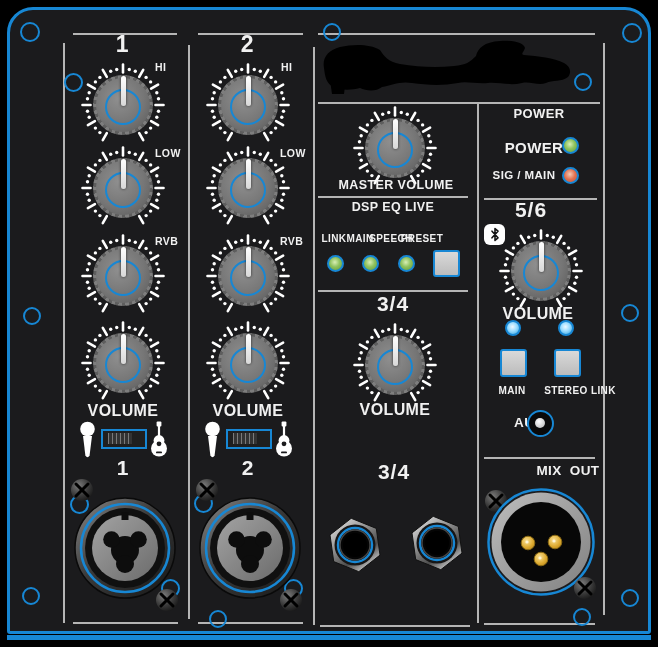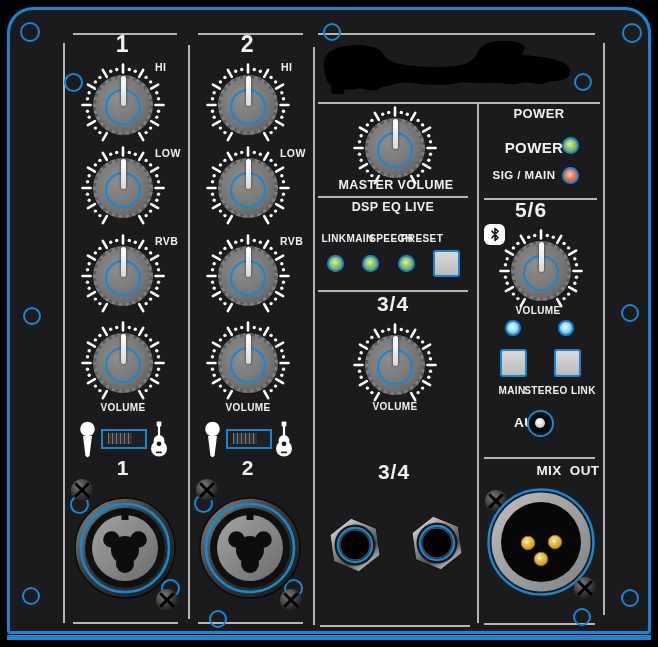--- a/index.html
+++ b/index.html
@@ -9,21 +9,21 @@
   .panel { position:absolute; left:7px; top:7px; width:644px; height:627px; box-sizing:border-box;
            background:var(--panel); border:3px solid var(--accent); border-radius:26px 26px 3px 3px; }
   .bottom-band { position:absolute; left:7px; top:635px; width:644px; height:5px; background:var(--accent); }
   .abs { position:absolute; }
   .hline { position:absolute; height:2px; background:var(--line); }
   .vline { position:absolute; width:2px; background:var(--line); }
   .ring { position:absolute; border:2.4px solid var(--accent); border-radius:50%; box-sizing:border-box; }
   .lbl { position:absolute; color:#f1f1f1; font-weight:700; letter-spacing:.4px; white-space:nowrap; }
   .sm  { font-size:10.5px; }
   .xs  { font-size:10px; }
-  .md  { font-size:10px; }
+  .md  { font-size:16px; }
   .lg  { font-size:13.5px; }
   .num { font-size:23px; letter-spacing:1.5px; }
   .big { font-size:21px; letter-spacing:1px; }
   .cx  { transform:translateX(-50%); }
   
   .knob { position:absolute; width:84px; height:84px; }
   .kticks { position:absolute; left:0; top:0; }
   .kbody { position:absolute; left:12px; top:12px; width:60px; height:60px; border-radius:50%;
            background:repeating-conic-gradient(#7e7e7e 0 7deg, #5e5e5e 7deg 14deg); }
   .kbody::after { content:""; position:absolute; inset:3px; border-radius:50%;
@@ -717,21 +717,21 @@
         <div class="kbody"></div>
         <div class="kring"></div>
         <div class="kptr"></div>
       </div>
     <div class="lbl md cx" style="left:538px;top:305px">VOLUME</div>
     <div class="led blue" style="left:505px;top:320px;width:16px;height:16px"></div>
     <div class="led blue" style="left:558px;top:320px;width:16px;height:16px"></div>
     <div class="sq-btn" style="left:500px;top:349px;width:27px;height:28px"></div>
     <div class="sq-btn" style="left:554px;top:349px;width:27px;height:28px"></div>
     <div class="lbl xs cx" style="left:512px;top:385px">MAIN</div>
-    <div class="lbl xs cx" style="left:560px;top:385px">STEREO LINK</div>
+    <div class="lbl xs cx" style="left:580px;top:385px">STEREO LINK</div>
   </div>
 
   <div>
     <div class="lbl lg" style="left:514px;top:415px">AUX</div>
     <div class="aux-jack" style="left:527px;top:410px"></div>
   </div>
 
   <div>
     <div class="lbl lg cx" style="left:568px;top:463px;word-spacing:4px">MIX OUT</div>
     <svg class="abs" style="left:484px;top:489px" width="24" height="24" viewBox="-12 -12 24 24">

